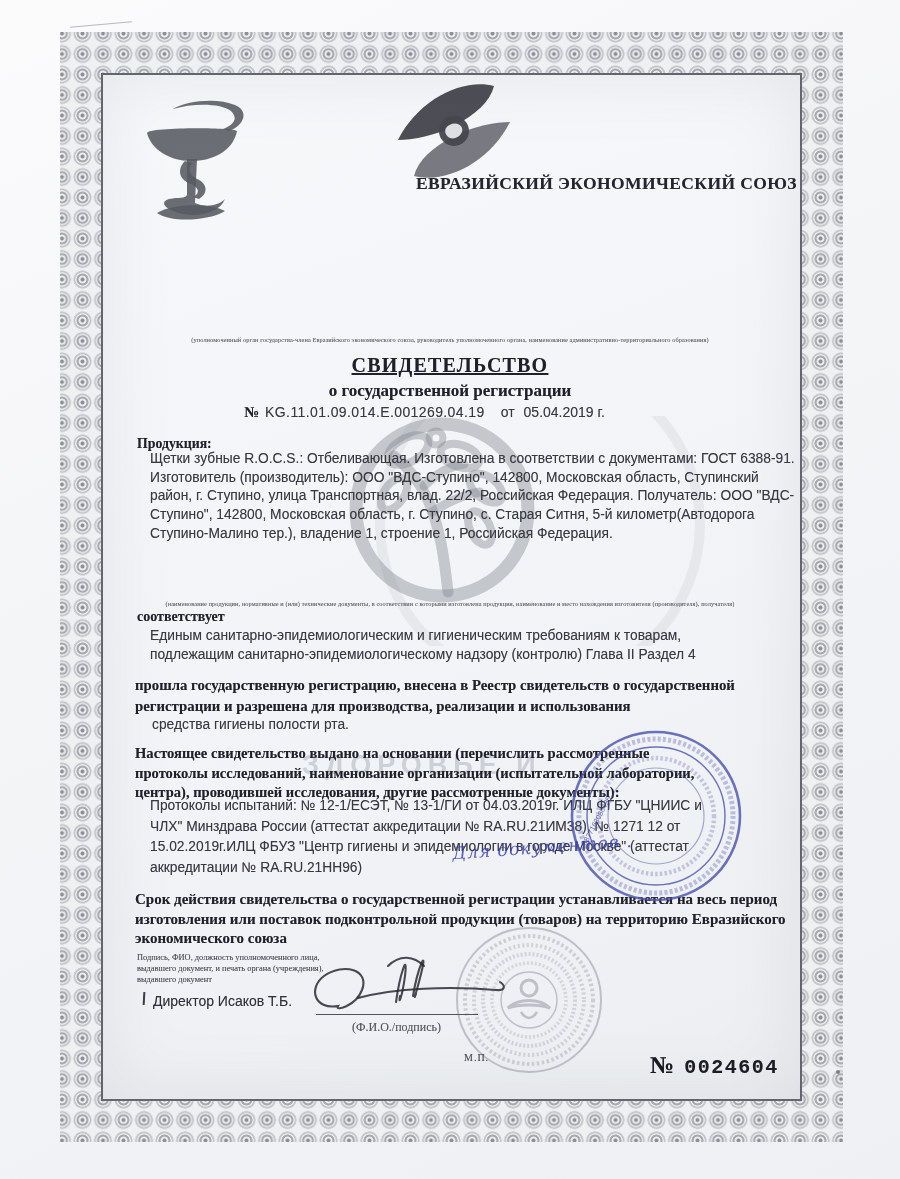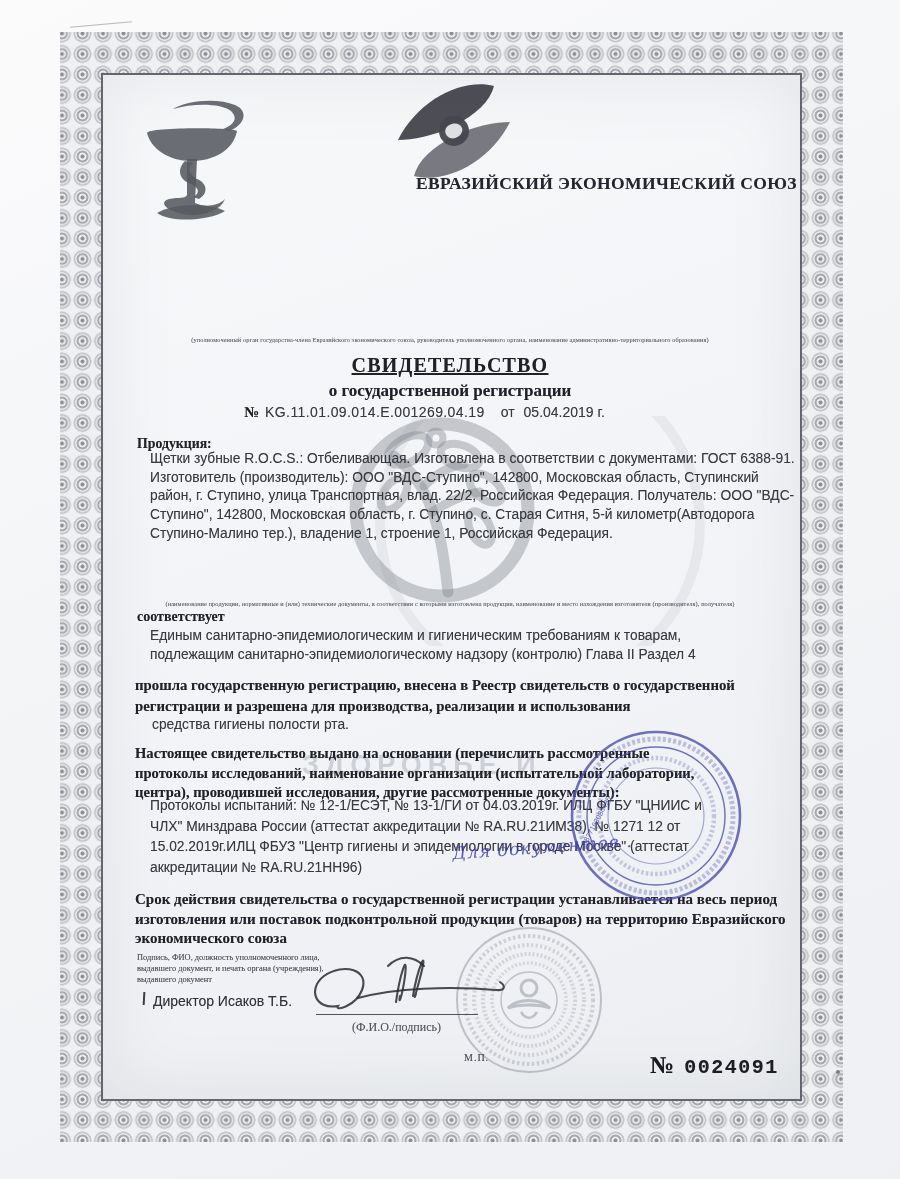--- a/index.html
+++ b/index.html
@@ -167,16 +167,16 @@
       <circle cx="88" cy="88" r="69" stroke-width="1.4"></circle>
       <circle cx="88" cy="88" r="58" stroke-width="4.5" stroke-dasharray="2.5 2.2" opacity="0.35"></circle>
       <circle cx="88" cy="88" r="48" stroke-width="1.2" opacity="0.6"></circle>
     </g>
     <text x="0" y="0" font-size="7.5" fill="rgba(74,79,174,0.85)" transform="translate(18,118) rotate(-62)" font-family="Liberation Sans, sans-serif">0877163086495</text>
   </svg>
   <div class="abs stamp-hand">Для документов .</div>
 
   <div class="abs serial txt">
     <span class="sign">№</span>
-    <span class="digits">0024091</span>
+    <span class="digits">0024604</span>
   </div>
 
 </div>
 
 </body></html>

